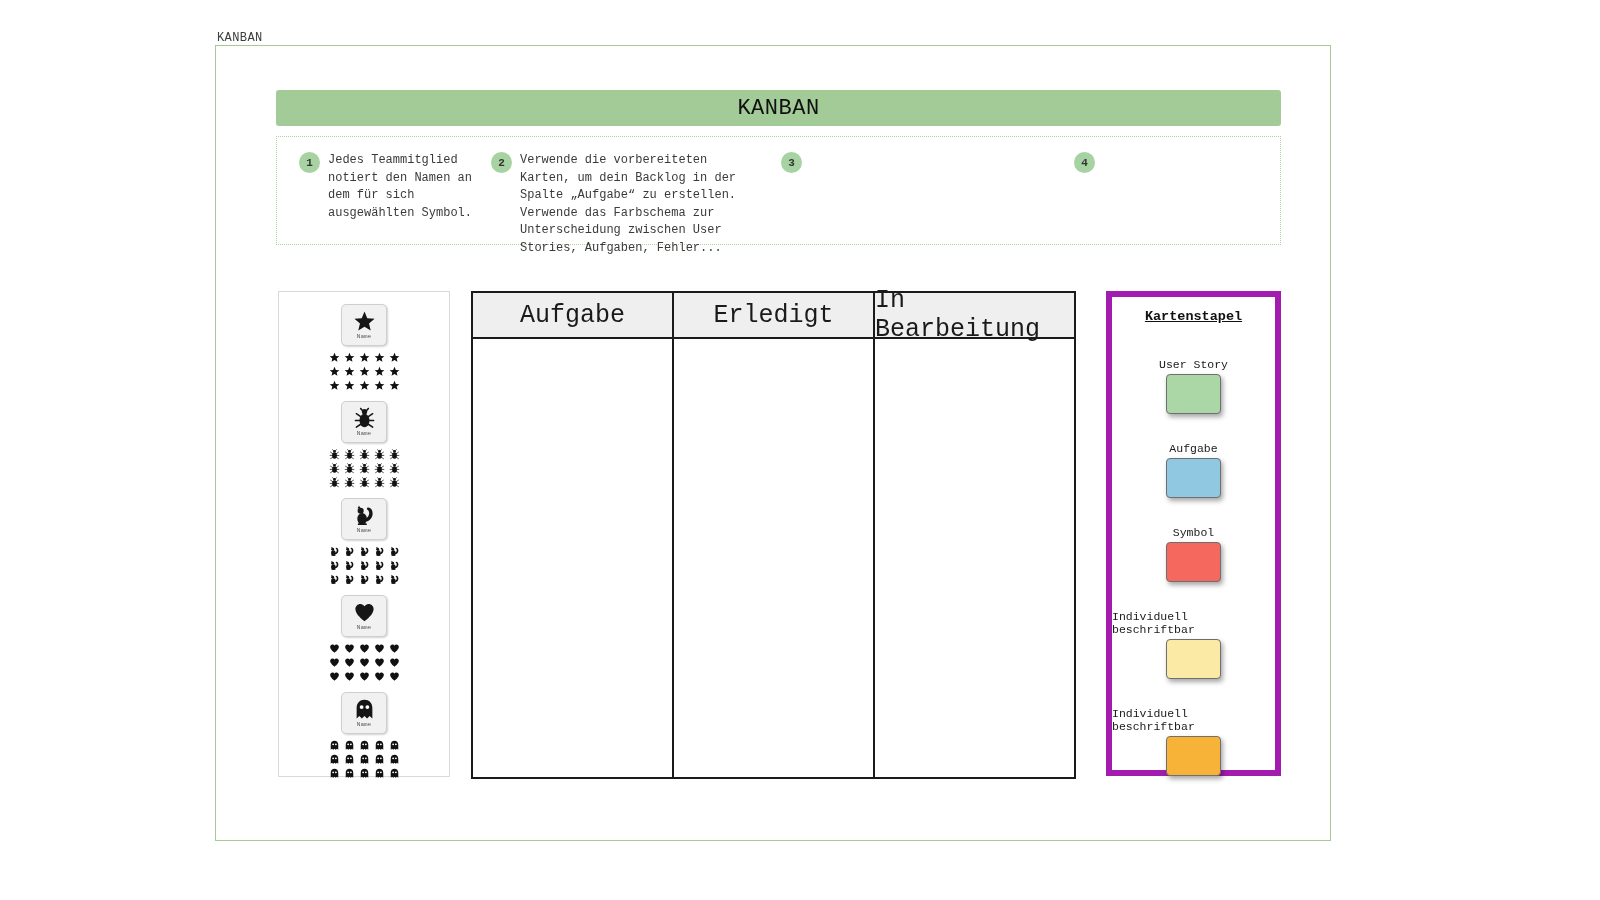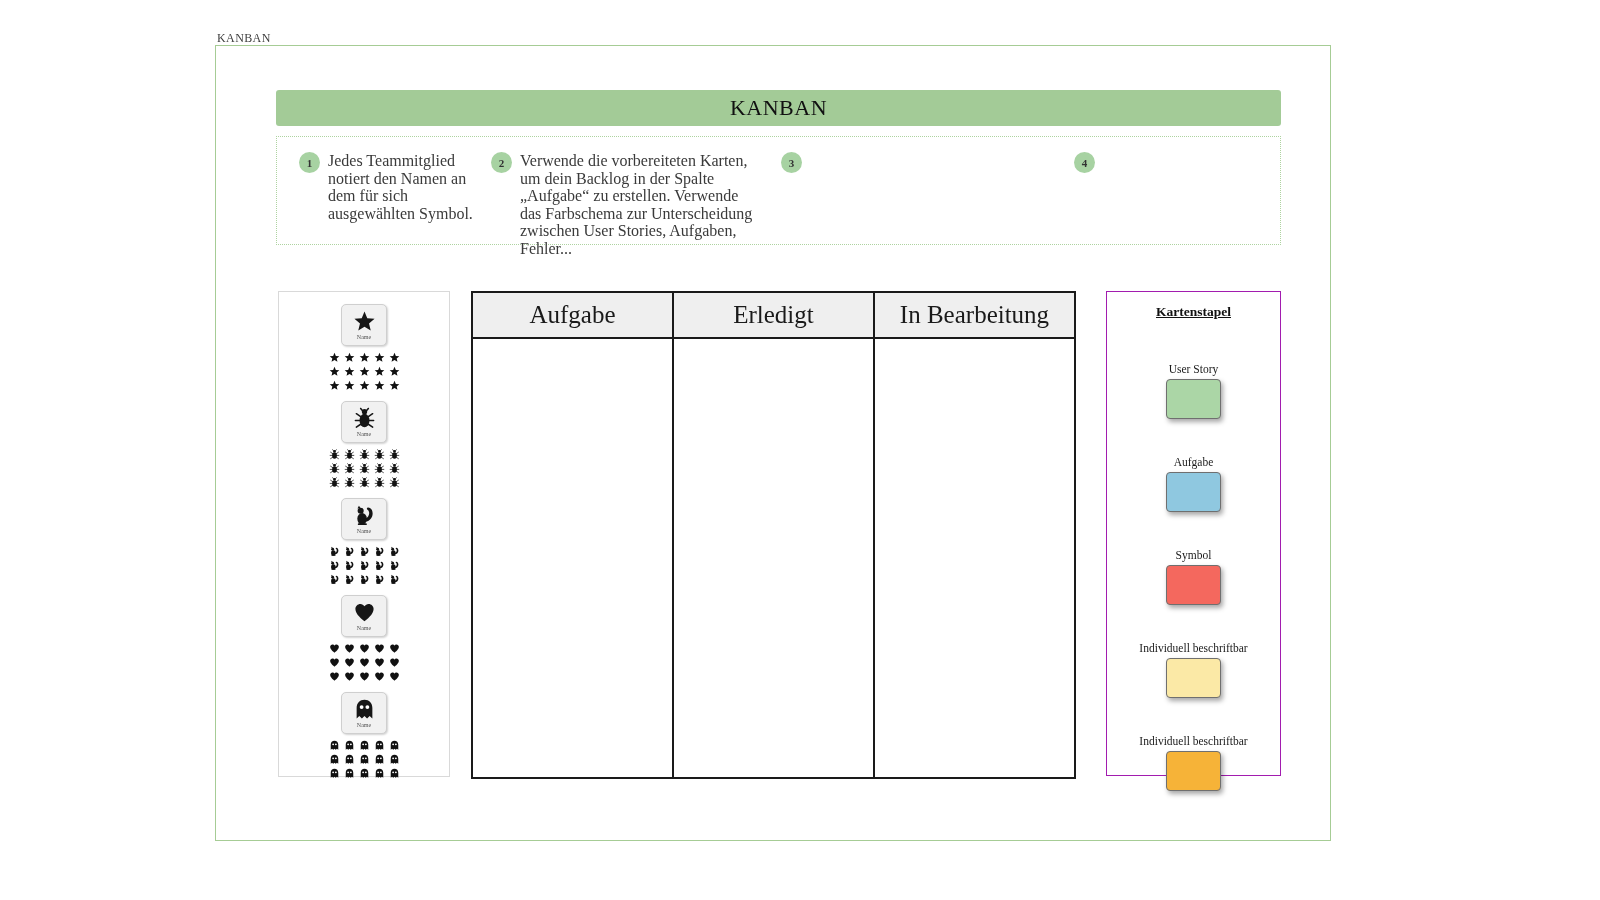--- a/index.html
+++ b/index.html
@@ -1,26 +1,26 @@
 <!DOCTYPE html>
 <html><head>
 <meta charset="utf-8">
 <style>
   html,body{margin:0;padding:0;background:#fff;}
-  .canvas{position:relative;width:1600px;height:900px;background:#ffffff;font-family:Liberation Serif, serif;overflow:hidden;}
+  .canvas{position:relative;width:1600px;height:900px;background:#ffffff;font-family:Liberation Mono, monospace;overflow:hidden;}
   .frame-label{position:absolute;left:217px;top:31px;font-size:12px;color:#3d3d3d;letter-spacing:.4px;}
   .frame{position:absolute;left:215px;top:45px;width:1114px;height:794px;border:1px solid #a6cc95;background:#fff;}
 
   .title-bar{position:absolute;left:60px;top:44px;width:1005px;height:36px;border-radius:3px;display:flex;align-items:center;justify-content:center;}
   .title-text{font-size:22px;color:#111;font-weight:500;letter-spacing:.5px;}
 
   .instructions{position:absolute;left:60px;top:90px;width:1005px;height:109px;border:1px dotted #aed3a0;box-sizing:border-box;display:flex;padding:15px 0 0 22px;}
   .step{display:flex;gap:8px;flex:none;}
   .step-num{width:21px;height:21px;border-radius:50%;flex:none;display:flex;align-items:center;justify-content:center;font-size:11px;font-weight:700;color:#333;}
-  .step-text{font-size:16px;line-height:17.5px;color:#3a3a3a;}
+  .step-text{font-size:12px;line-height:17.5px;color:#3a3a3a;}
   .step1{width:192px}.step2{width:290px}.step3{width:293px}
   .step1 .step-text{max-width:156px}
   .step2 .step-text{max-width:242px}
   .step3 .step-text{max-width:242px}
   .step4 .step-text{max-width:180px}
 
   .symbols-panel{position:absolute;left:62px;top:245px;width:172px;height:486px;border:1px solid #d9d9d9;box-sizing:border-box;display:flex;flex-direction:column;align-items:center;padding-top:12px;row-gap:9px;background:#fff;}
   .symbol-group{display:flex;flex-direction:column;align-items:center;row-gap:4px;}
   .symbol-card{width:44px;height:40px;background:#f1f1f1;border:1px solid #cfcfcf;border-radius:5px;display:flex;flex-direction:column;align-items:center;justify-content:center;box-shadow:1px 1px 2px rgba(0,0,0,.18);}
   .symbol-card svg{width:23px;height:23px;color:#161616;}
@@ -29,25 +29,25 @@
   .stamp{width:11px;height:11px;color:#111;display:block;}
 
   .board{position:absolute;left:255px;top:245px;width:605px;height:488px;box-sizing:border-box;}
   .board-header{display:flex;height:48px;background:#efefef;border:2px solid #1a1a1a;box-sizing:border-box;}
   .col-header{flex:1;display:flex;align-items:center;justify-content:center;font-size:25px;color:#1a1a1a;}
   .col-header + .col-header{border-left:2px solid #1a1a1a;}
   .board-body{display:flex;height:440px;border:2px solid #1a1a1a;border-top:none;box-sizing:border-box;background:#fff;}
   .col-body{flex:1;}
   .col-body + .col-body{border-left:2px solid #1a1a1a;}
 
-  .card-stack{position:absolute;left:890px;top:245px;width:175px;height:485px;border:1px solid #a21caf;box-sizing:border-box;display:flex;flex-direction:column;align-items:center;background:#fff;}
+  .card-stack{position:absolute;left:890px;top:245px;width:175px;height:485px;border:6px solid #a21caf;box-sizing:border-box;display:flex;flex-direction:column;align-items:center;background:#fff;}
   .stack-title{margin-top:12px;font-size:13.5px;font-weight:700;text-decoration:underline;color:#111;}
   .stack-item{display:flex;flex-direction:column;align-items:center;margin-top:28px;}
   .stack-item.first{margin-top:34px;}
-  .stack-label{font-size:11.5px;line-height:13px;color:#1a1a1a;margin-top:9px;}
+  .stack-label{font-size:11.5px;line-height:13px;color:#1a1a1a;}
   .stack-card{width:53px;height:38px;margin-top:3px;border:1px solid #6f6f6f;border-radius:4px;box-shadow:2px 3px 5px rgba(0,0,0,.35);}
   .defs{position:absolute;width:0;height:0;overflow:hidden;}
 </style>
 </head>
 <body>
 
 <svg class="defs" aria-hidden="true">
   <defs>
     <symbol id="i-star" viewBox="0 0 24 24">
       <polygon fill="currentColor" points="12,1.5 14.9,8.6 22.5,9.2 16.7,14.1 18.5,21.5 12,17.5 5.5,21.5 7.3,14.1 1.5,9.2 9.1,8.6"></polygon>

